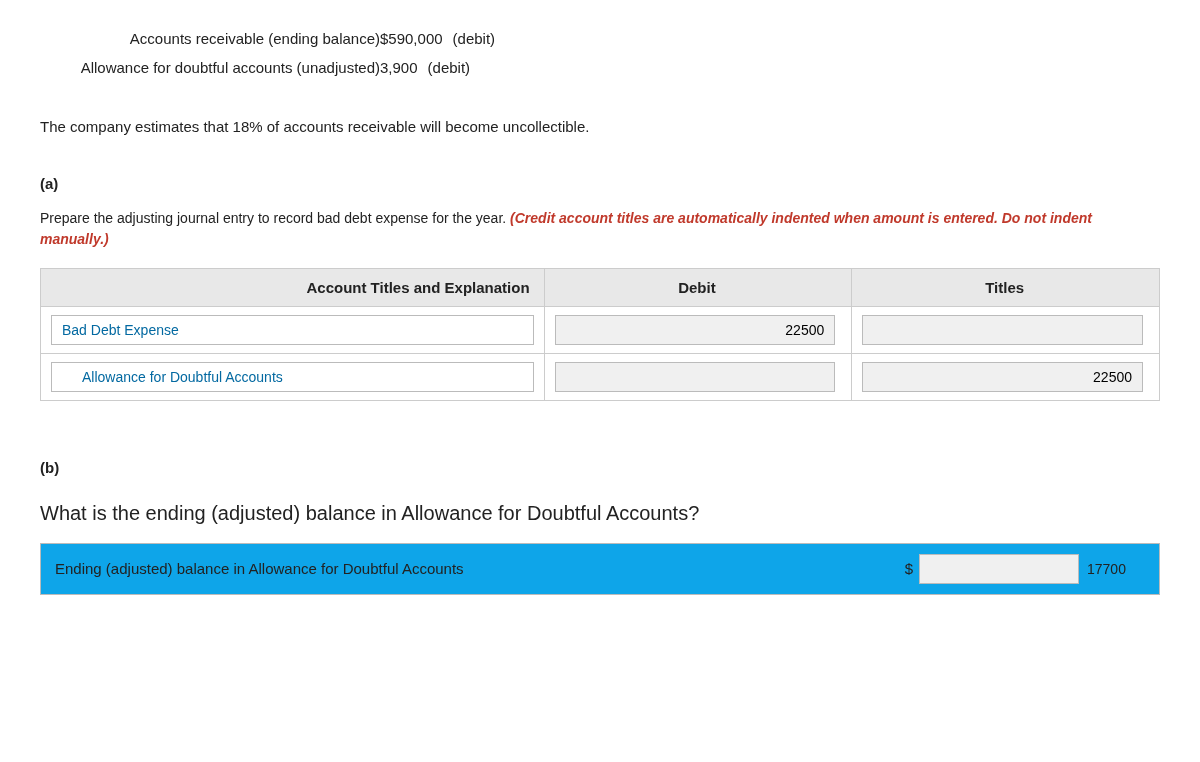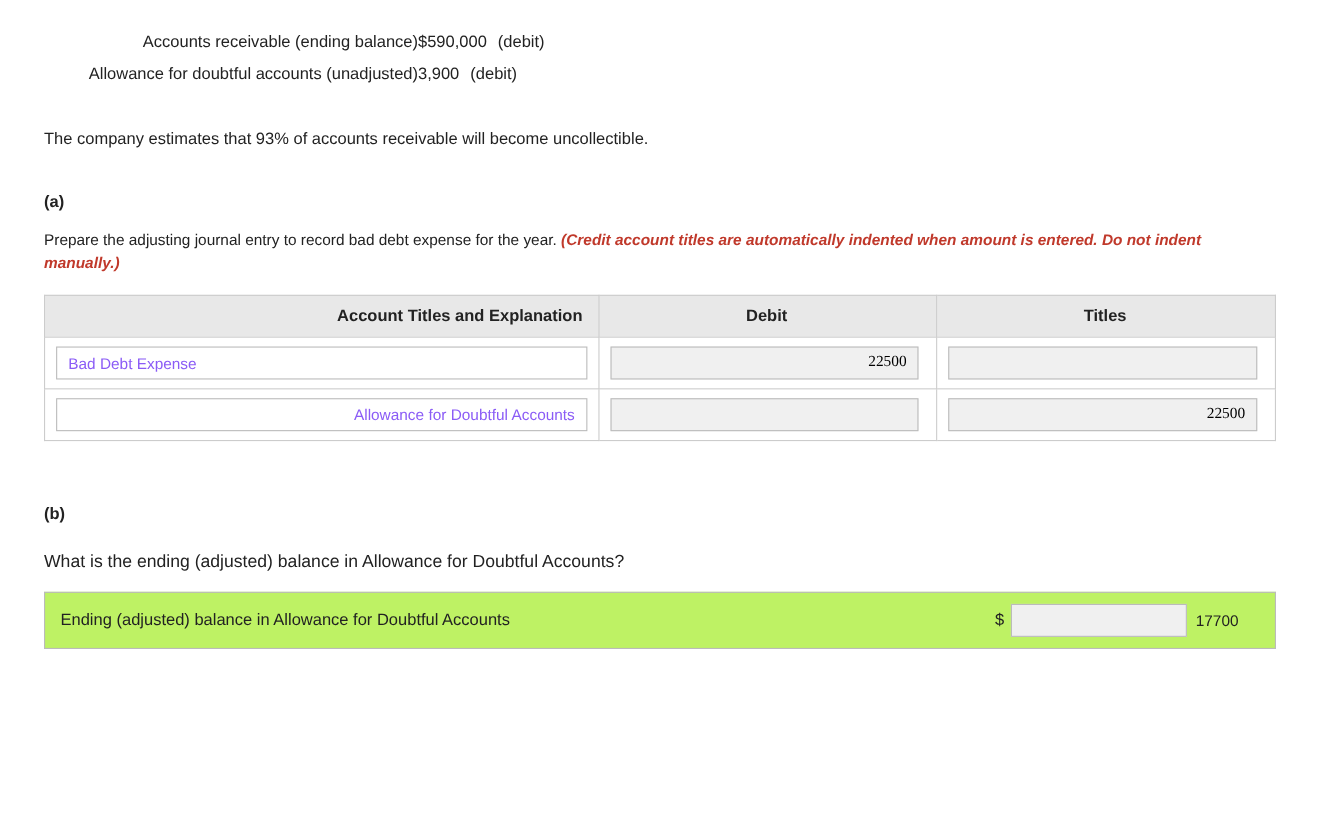--- a/index.html
+++ b/index.html
@@ -108,57 +108,56 @@
       text-align: right;
       padding-right: 16px !important;
     }
 
     .account-input {
       width: 100%;
       border: 1px solid #bbb;
       padding: 6px 10px;
       font-size: 14px;
       background: #fff;
-      color: #8b5cf6;
+      color: #0369a1;
       outline: none;
     }
 
     .amount-input {
       width: 100%;
       border: 1px solid #bbb;
       padding: 6px 10px;
       font-size: 14px;
       background: #f0f0f0;
       text-align: right;
       outline: none;
-      font-family: Liberation Serif, serif;
     }
 
     .amount-display {
       font-size: 14px;
       text-align: right;
       padding: 4px 2px;
     }
 
     .part-b-section {
       margin-top: 10px;
     }
 
     .part-b-question {
-      font-size: 16px;
+      font-size: 20px;
       margin-bottom: 18px;
     }
 
     .ending-balance-row {
       display: flex;
       align-items: center;
       gap: 6px;
       border: 1px solid #bbb;
       padding: 10px 14px;
-      background: #bef264;
+      background: #0ea5e9;
       width: 100%;
       font-size: 15px;
     }
 
     .ending-balance-label {
       flex: 1;
       font-size: 15px;
     }
 
     .dollar-sign {
@@ -190,21 +189,21 @@
 </div>
 
 <div class="info-row">
   <span class="info-label">Allowance for doubtful accounts (unadjusted)</span>
   <span class="info-value">3,900</span>
   <span class="info-type">(debit)</span>
 </div>
 
 <div class="section-gap"></div>
 
-<p class="description-text">The company estimates that 93% of accounts receivable will become uncollectible.</p>
+<p class="description-text">The company estimates that 18% of accounts receivable will become uncollectible.</p>
 
 <div class="section-gap" style="height:16px;"></div>
 
 <p class="part-label">(a)</p>
 
 <p class="instruction-text">
   <span>Prepare the adjusting journal entry to record bad debt expense for the year. </span><span class="red-italic">(Credit account titles are automatically indented when amount is entered. Do not indent manually.)</span>
 </p>
 
 <table class="journal-table">
@@ -222,21 +221,21 @@
       </td>
       <td class="debit-cell">
         <input class="amount-input" type="text" value="22500" readonly="" style="">
       </td>
       <td class="credit-cell">
         <input class="amount-input" type="text" value="" readonly="" style="">
       </td>
     </tr>
     <tr>
       <td class="account-cell">
-        <input class="account-input indented" type="text" value="Allowance for Doubtful Accounts" readonly="" style="padding-left: 30px; text-align: right;">
+        <input class="account-input indented" type="text" value="Allowance for Doubtful Accounts" readonly="" style="padding-left: 30px;">
       </td>
       <td class="debit-cell">
         <input class="amount-input" type="text" value="" readonly="" style="">
       </td>
       <td class="credit-cell">
         <input class="amount-input" type="text" value="22500" readonly="" style="text-align: right;">
       </td>
     </tr>
   </tbody>
 </table>

